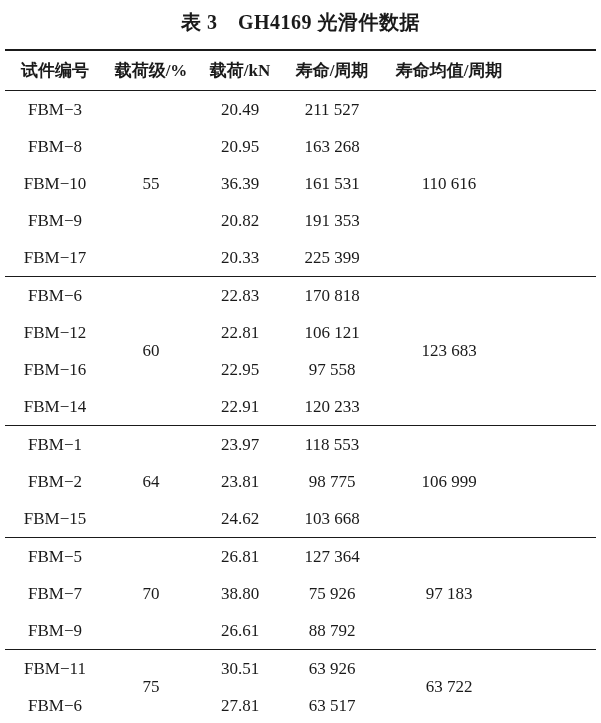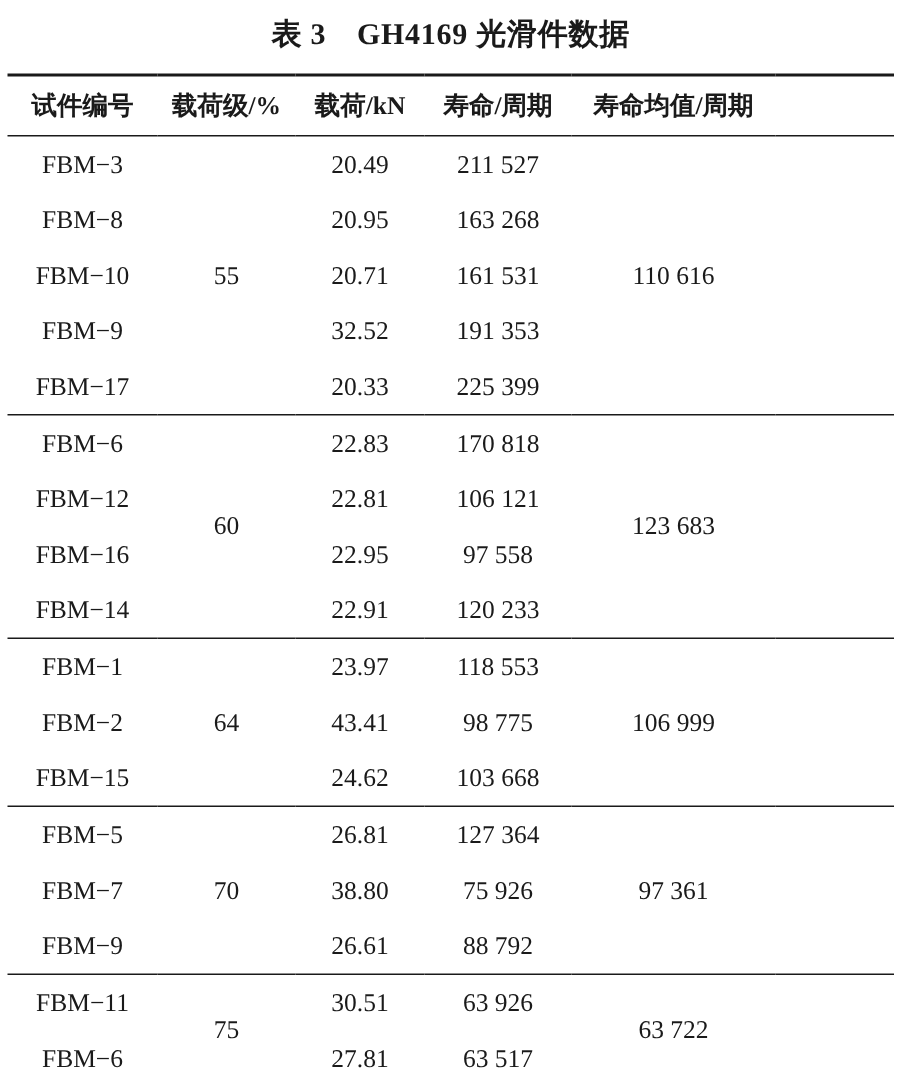--- a/index.html
+++ b/index.html
@@ -78,26 +78,26 @@
       <td rowspan="5">110 616</td>
       <td rowspan="5"></td>
     </tr>
     <tr>
       <td>FBM−8</td>
       <td>20.95</td>
       <td>163 268</td>
     </tr>
     <tr>
       <td>FBM−10</td>
-      <td>20.71</td>
+      <td>36.39</td>
       <td>161 531</td>
     </tr>
     <tr>
       <td>FBM−9</td>
-      <td>32.52</td>
+      <td>20.82</td>
       <td>191 353</td>
     </tr>
     <tr>
       <td>FBM−17</td>
       <td>20.33</td>
       <td>225 399</td>
     </tr>
   </tbody>
 
   <tbody>
@@ -130,37 +130,37 @@
     <tr>
       <td>FBM−1</td>
       <td rowspan="3">64</td>
       <td>23.97</td>
       <td>118 553</td>
       <td rowspan="3">106 999</td>
       <td rowspan="3"></td>
     </tr>
     <tr>
       <td>FBM−2</td>
-      <td>43.41</td>
+      <td>23.81</td>
       <td>98 775</td>
     </tr>
     <tr>
       <td>FBM−15</td>
       <td>24.62</td>
       <td>103 668</td>
     </tr>
   </tbody>
 
   <tbody>
     <tr>
       <td>FBM−5</td>
       <td rowspan="3">70</td>
       <td>26.81</td>
       <td>127 364</td>
-      <td rowspan="3">97 361</td>
+      <td rowspan="3">97 183</td>
       <td rowspan="3"></td>
     </tr>
     <tr>
       <td>FBM−7</td>
       <td>38.80</td>
       <td>75 926</td>
     </tr>
     <tr>
       <td>FBM−9</td>
       <td>26.61</td>

